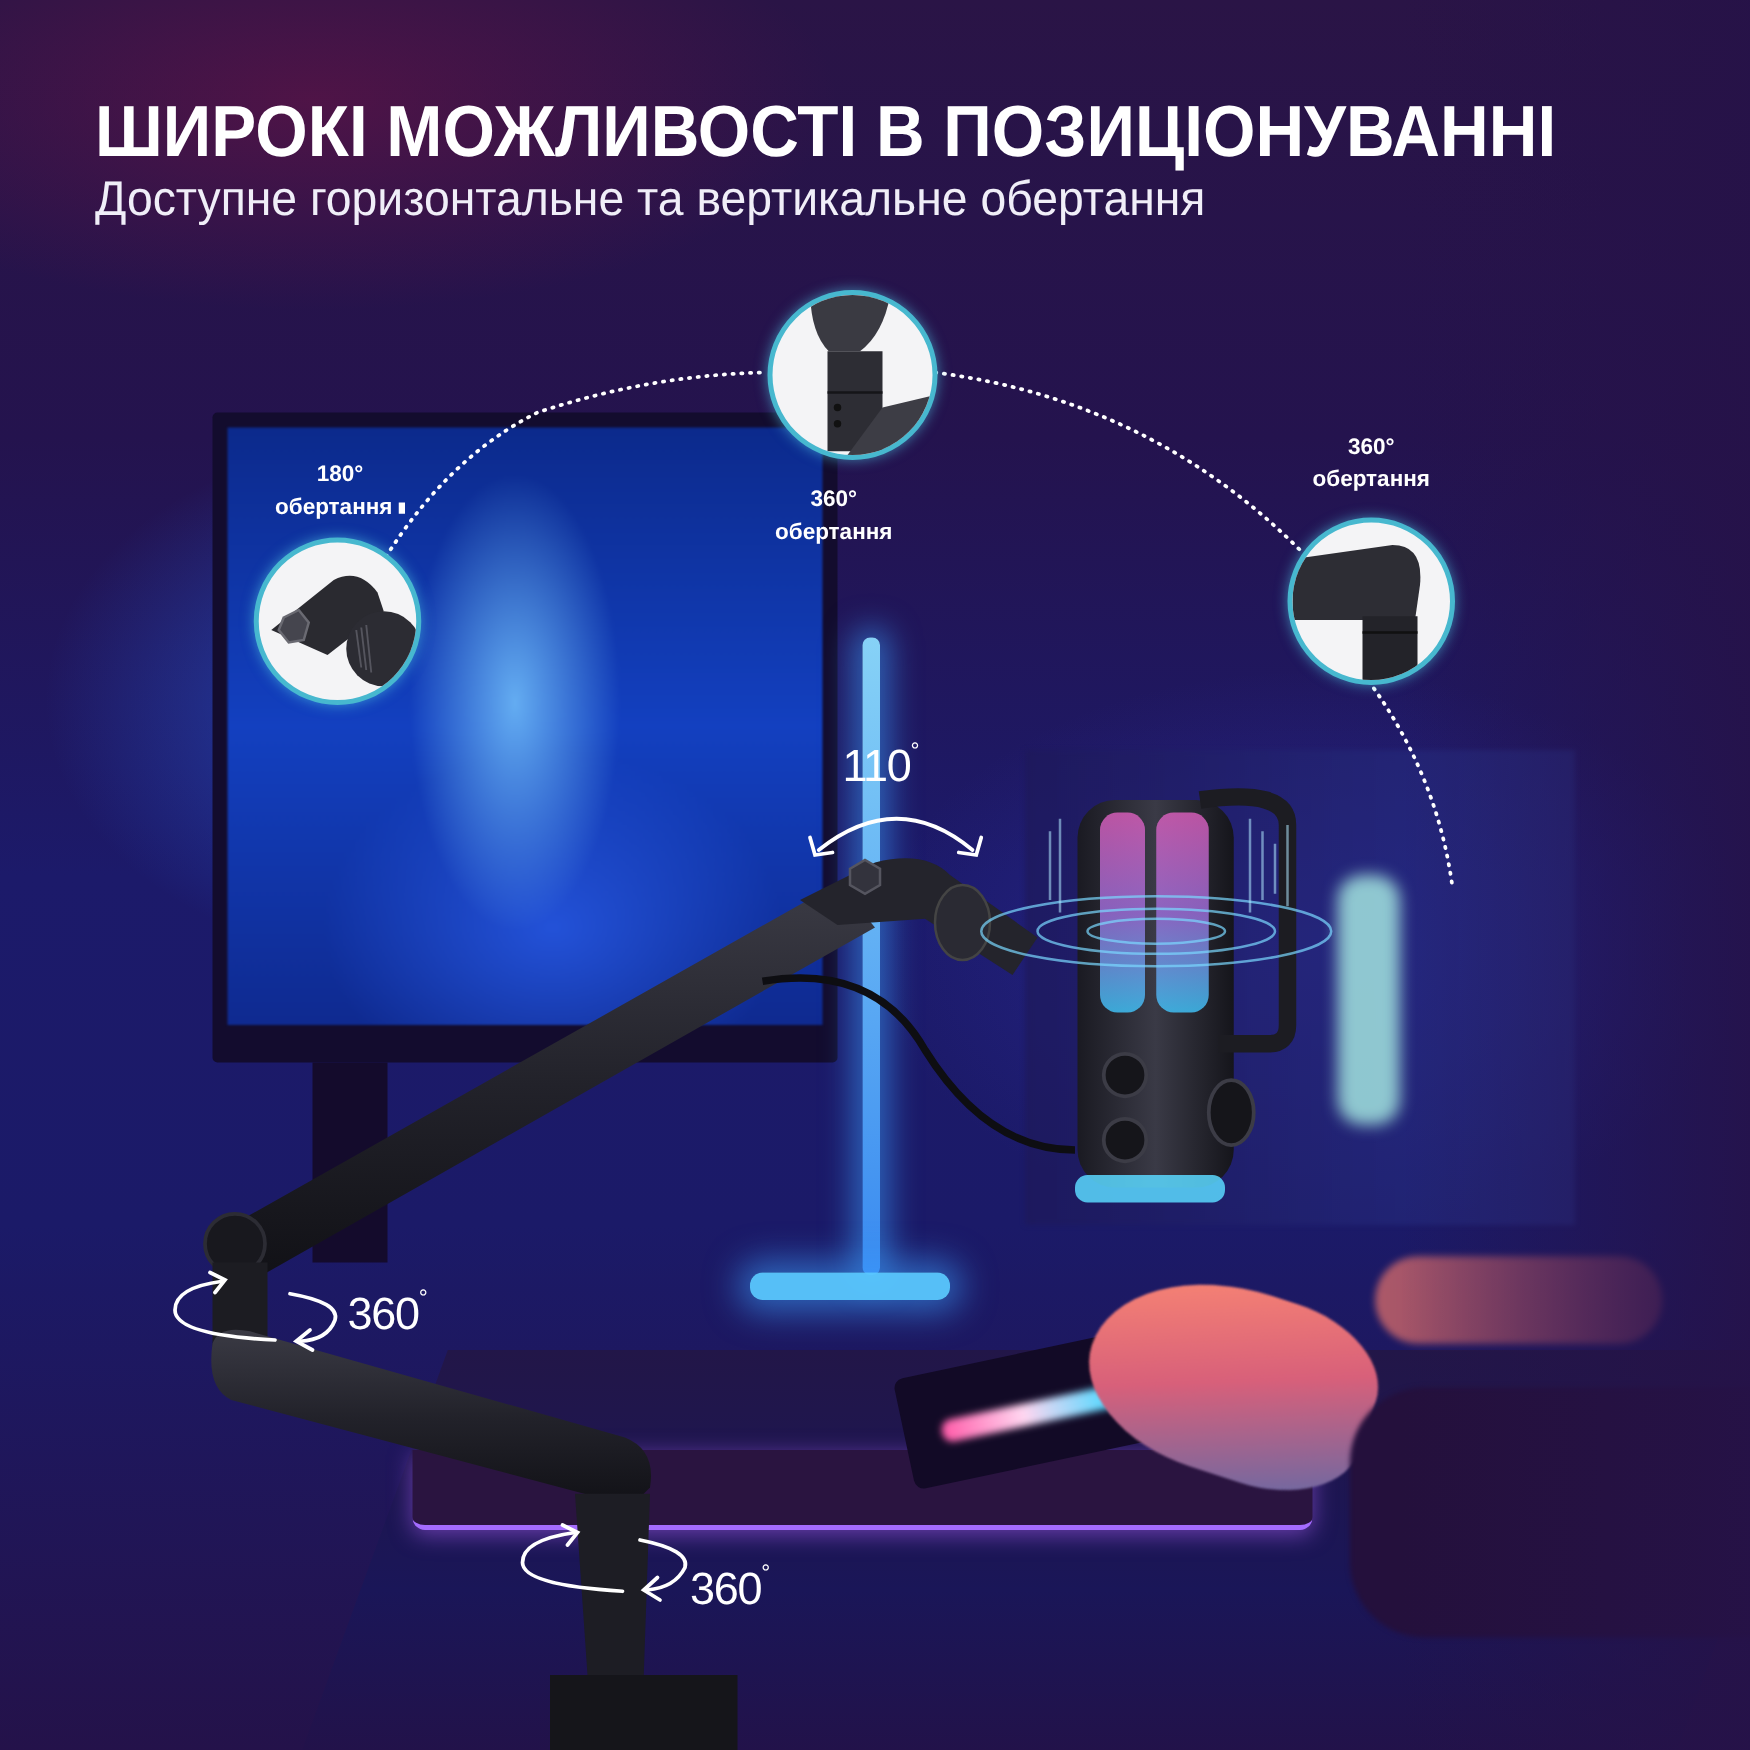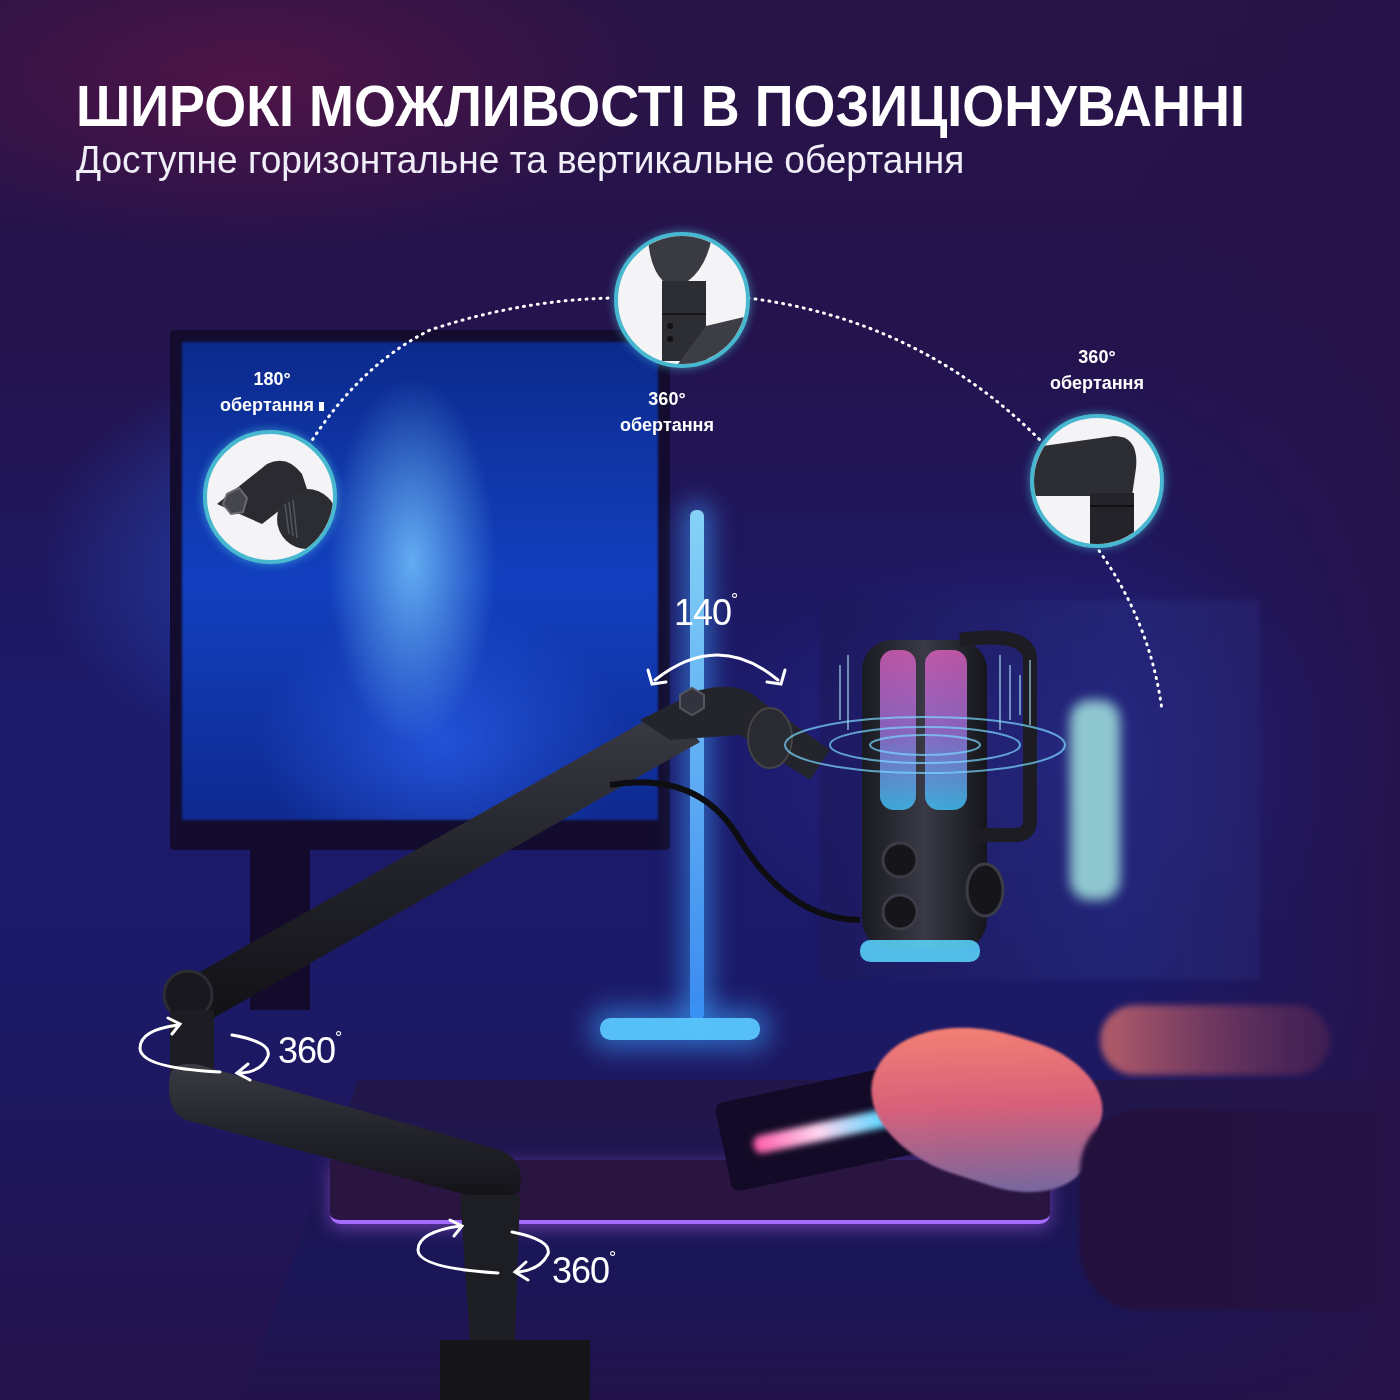--- a/index.html
+++ b/index.html
@@ -181,21 +181,21 @@
   </g>
   <g fill="none" stroke="#fff" stroke-width="3" stroke-linecap="round">
     <path d="M 498 1273 Q 418 1268 418 1250 Q 418 1232 460 1226"></path>
     <path d="M 450 1220 L 462 1226 L 454 1236"></path>
     <path d="M 512 1232 Q 552 1240 548 1254 Q 540 1270 518 1272"></path>
     <path d="M 526 1262 L 515 1272 L 528 1280"></path>
   </g>
 </svg>
 
 <div class="deg-big" style="left:674px;top:592px;">
-  <span>140</span><sup>°</sup>
+  <span>110</span><sup>°</sup>
 </div>
 <div class="deg-big" style="left:278px;top:1030px;">
   <span>360</span><sup>°</sup>
 </div>
 <div class="deg-big" style="left:552px;top:1250px;">
   <span>360</span><sup>°</sup>
 </div>
 
 <div class="callout-label" style="left:220px;top:366px;">
   <div>180°</div>

